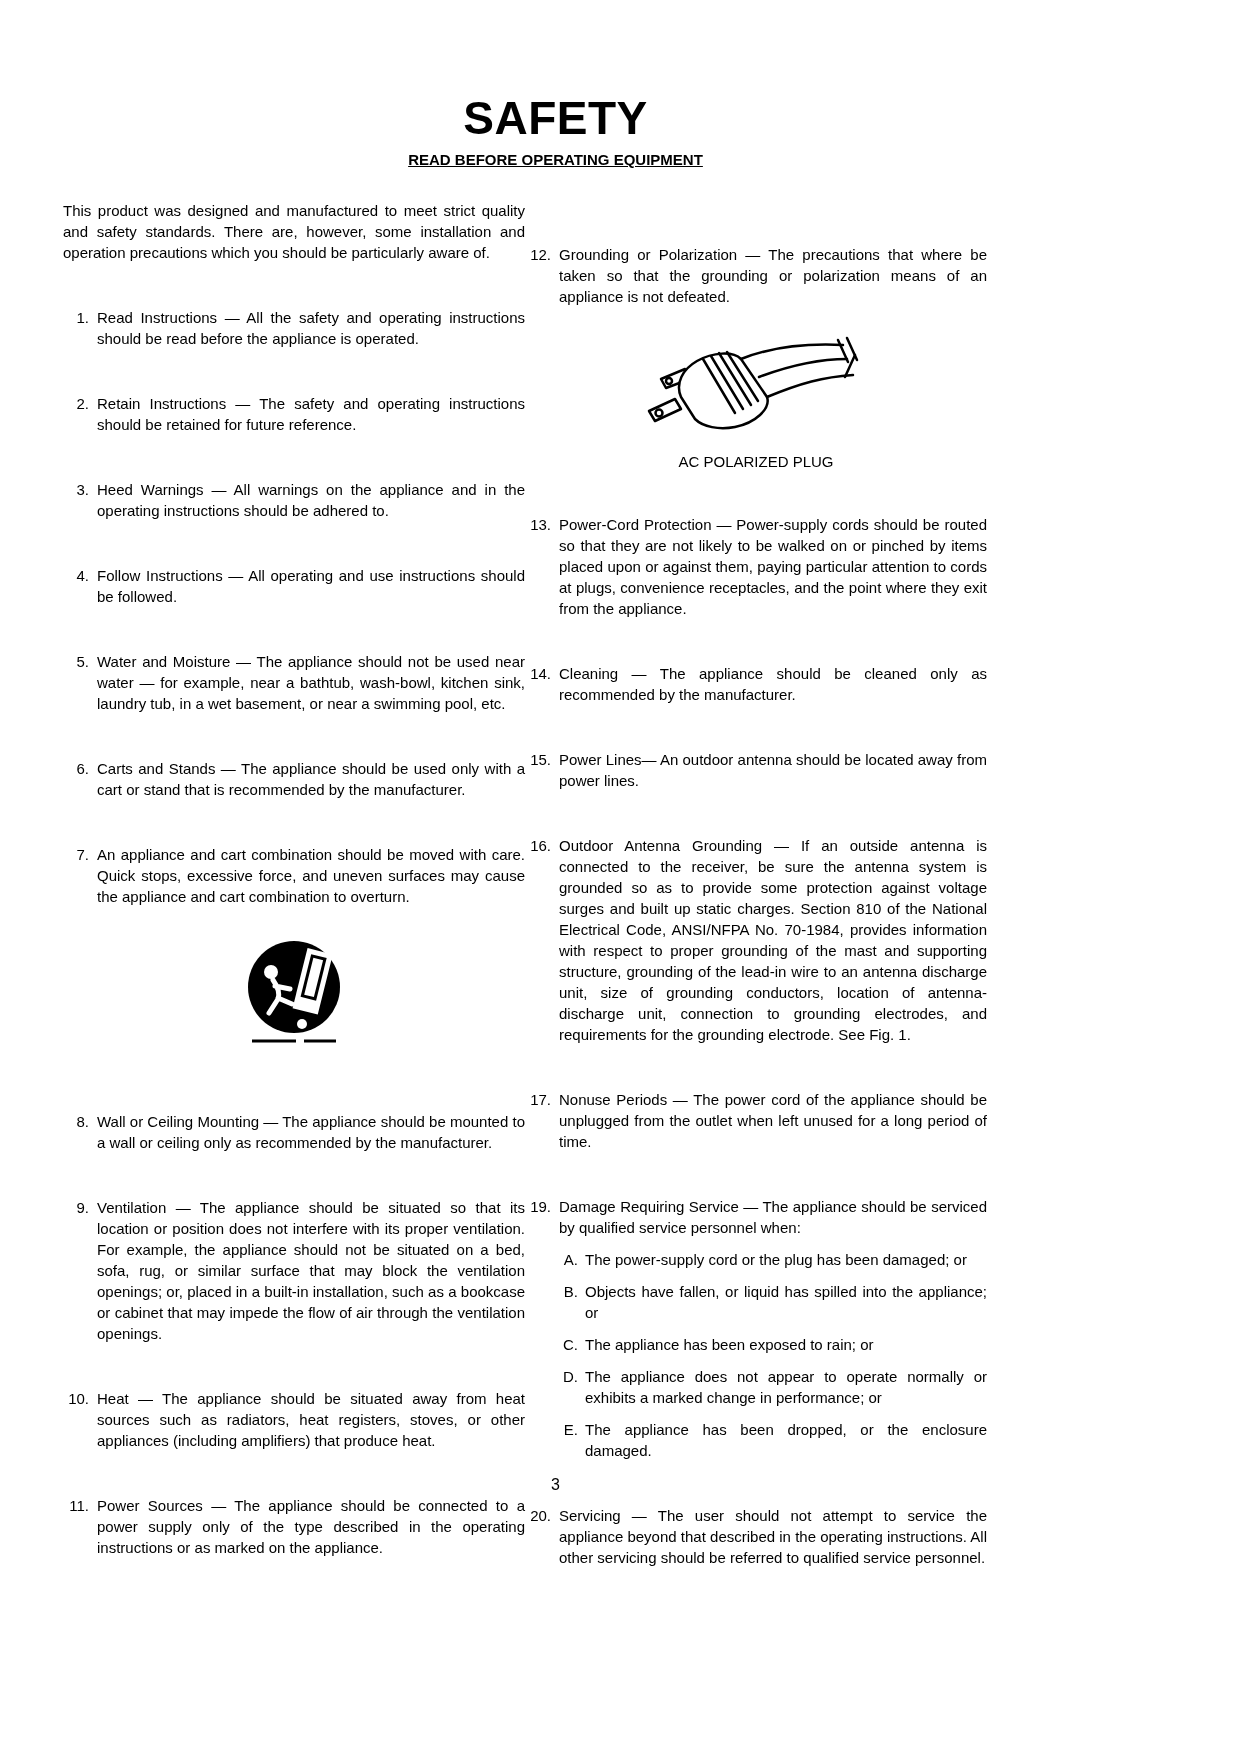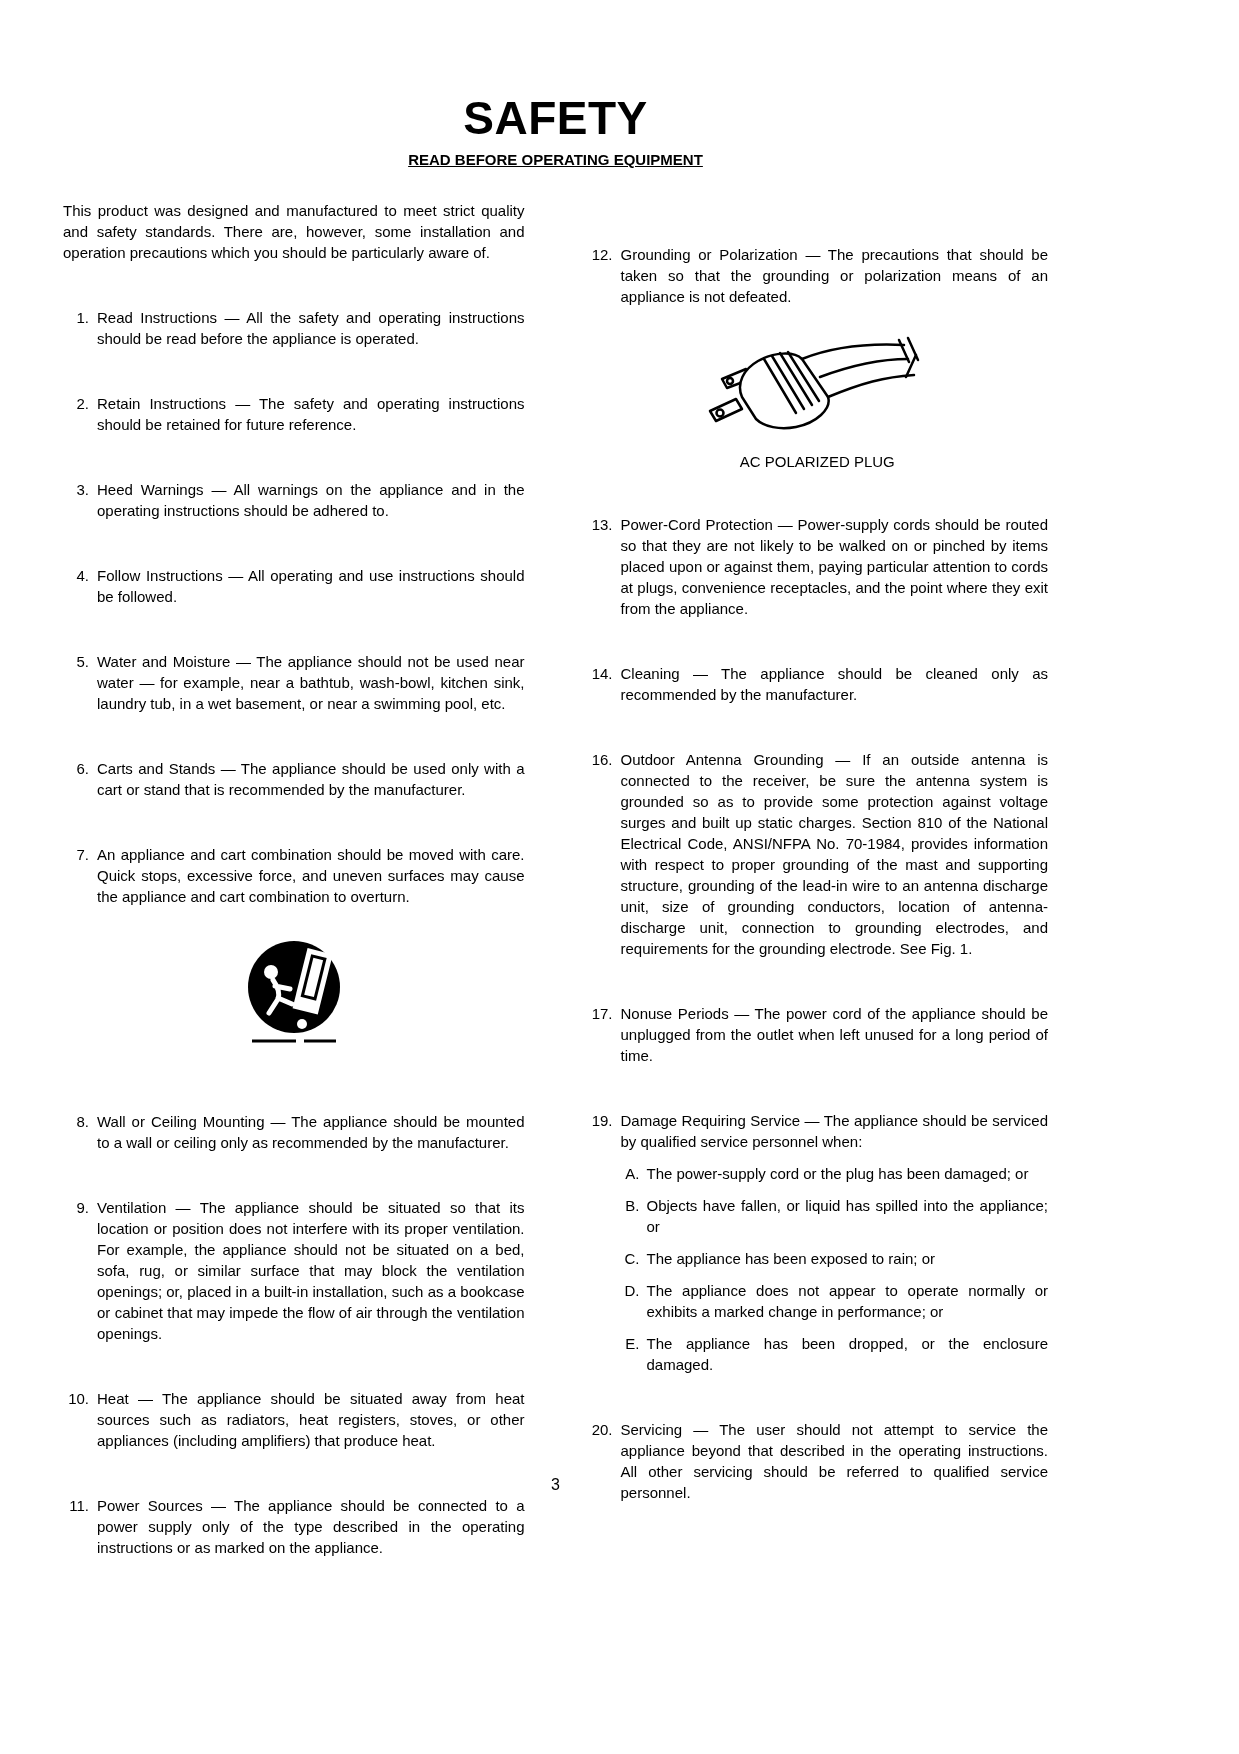--- a/index.html
+++ b/index.html
@@ -32,21 +32,20 @@
   }
   .subtitle {
     text-align: center;
     font-weight: bold;
     font-size: 15px;
     margin-top: 8px;
     text-decoration: underline;
   }
   .cols {
     display: flex;
-    gap: 62px;
     margin-top: 32px;
   }
   .col { width: 462px; }
   .intro {
     text-align: justify;
     font-size: 15px;
     line-height: 21px;
     margin-bottom: 24px;
   }
   .item {
@@ -189,21 +188,21 @@
               </div>
             </div>
           </div>
       </div>
 
       <div class="col">
         <div>
             <div class="item">
               <div class="num">12.</div>
               <div class="body">
-                <div class="itext">Grounding or Polarization — The precautions that should be taken so that the grounding or polarization means of an appliance is not defeated.</div>
+                <div class="itext">Grounding or Polarization — The precautions that where be taken so that the grounding or polarization means of an appliance is not defeated.</div>
               </div>
             </div>
           </div>
 
         <figure class="plug-fig">
           <svg width="230" height="104" viewBox="0 0 230 104" aria-hidden="true">
             <g fill="#fff" stroke="#000" stroke-width="2.5" stroke-linejoin="round" stroke-linecap="round">
               <path d="M34 64 L8 76 L14 86 L40 74 Z"></path>
               <circle cx="18" cy="78" r="3.5" fill="none"></circle>
               <path d="M44 34 L20 44 L25 53 L49 44 Z"></path>
@@ -231,20 +230,26 @@
                 <div class="itext">Power-Cord Protection — Power-supply cords should be routed so that they are not likely to be walked on or pinched by items placed upon or against them, paying particular attention to cords at plugs, convenience receptacles, and the point where they exit from the appliance.</div>
               </div>
             </div>
             <div class="item">
               <div class="num">14.</div>
               <div class="body">
                 <div class="itext">Cleaning — The appliance should be cleaned only as recommended by the manufacturer.</div>
               </div>
             </div>
             <div class="item">
+              <div class="num">15.</div>
+              <div class="body">
+                <div class="itext">Power Lines— An outdoor antenna should be located away from power lines.</div>
+              </div>
+            </div>
+            <div class="item">
               <div class="num">16.</div>
               <div class="body">
                 <div class="itext">Outdoor Antenna Grounding — If an outside antenna is connected to the receiver, be sure the antenna system is grounded so as to provide some protection against voltage surges and built up static charges. Section 810 of the National Electrical Code, ANSI/NFPA No. 70-1984, provides information with respect to proper grounding of the mast and supporting structure, grounding of the lead-in wire to an antenna discharge unit, size of grounding conductors, location of antenna-discharge unit, connection to grounding electrodes, and requirements for the grounding electrode. See Fig. 1.</div>
               </div>
             </div>
             <div class="item">
               <div class="num">17.</div>
               <div class="body">
                 <div class="itext">Nonuse Periods — The power cord of the appliance should be unplugged from the outlet when left unused for a long period of time.</div>
               </div>

